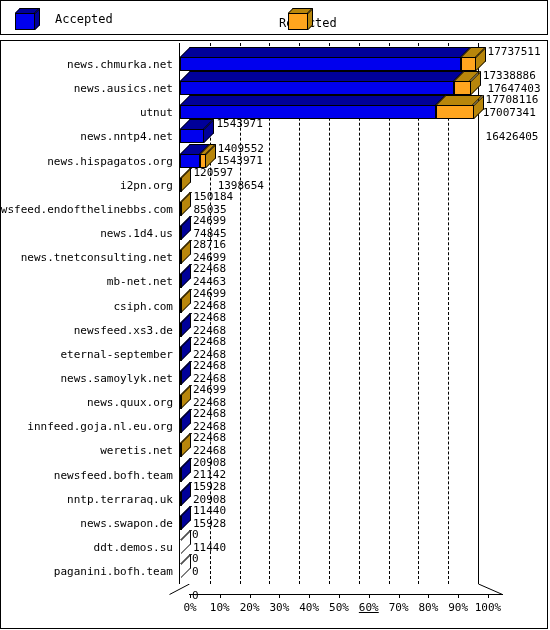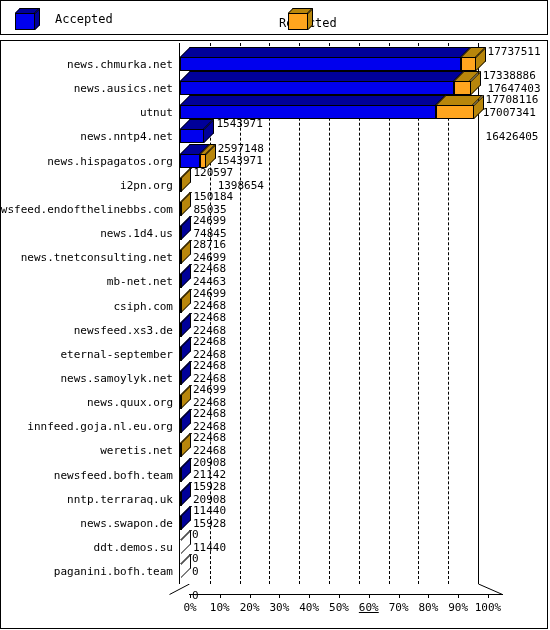--- a/index.html
+++ b/index.html
@@ -413,21 +413,21 @@
       </div>
       <div class="val-pair" style="left: 484.53px; top: 53.3px;">
         <span class="v-acc">17708116</span>
         <span class="v-rej">16426405</span>
       </div>
       <div class="val-pair" style="left: 215.436px; top: 77.45px;">
         <span class="v-acc">1543971</span>
         <span class="v-rej">1543971</span>
       </div>
       <div class="val-pair" style="left: 216.628px; top: 101.6px;">
-        <span class="v-acc">2597148</span>
+        <span class="v-acc">1409552</span>
         <span class="v-rej">1398654</span>
       </div>
       <div class="val-pair" style="left: 192.49px; top: 125.75px;">
         <span class="v-acc">120597</span>
         <span class="v-rej">85035</span>
       </div>
       <div class="val-pair" style="left: 192.49px; top: 149.9px;">
         <span class="v-acc">150184</span>
         <span class="v-rej">74845</span>
       </div>

